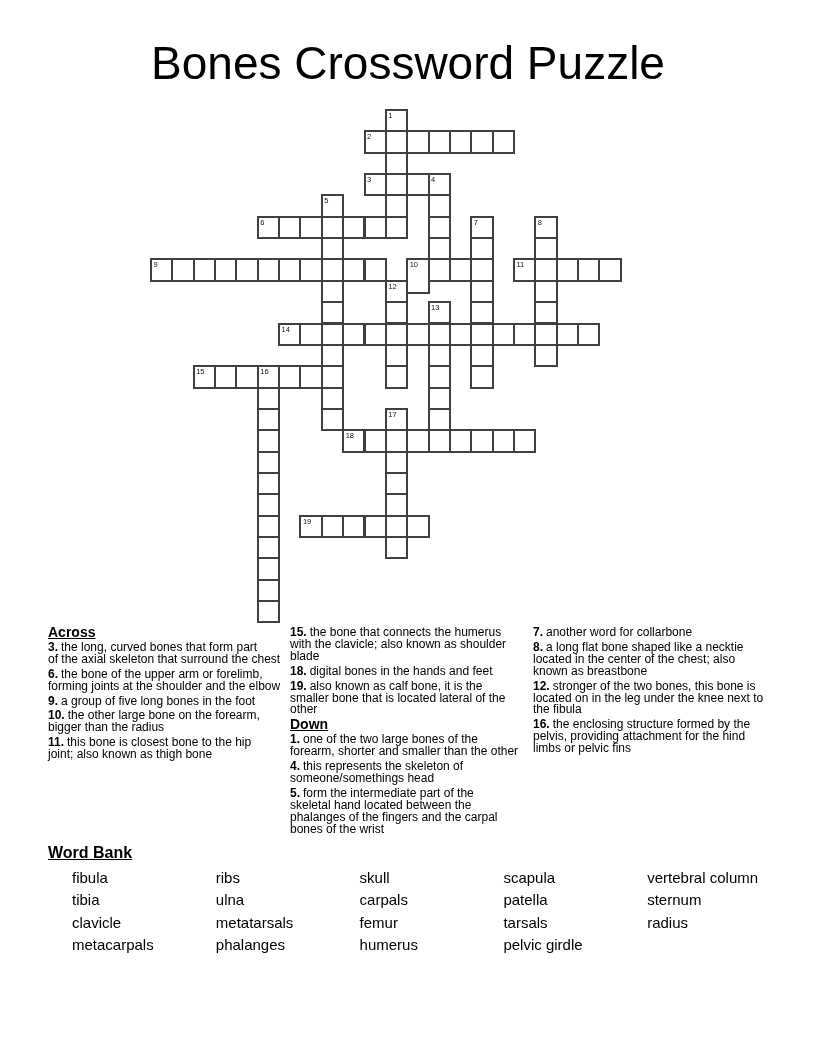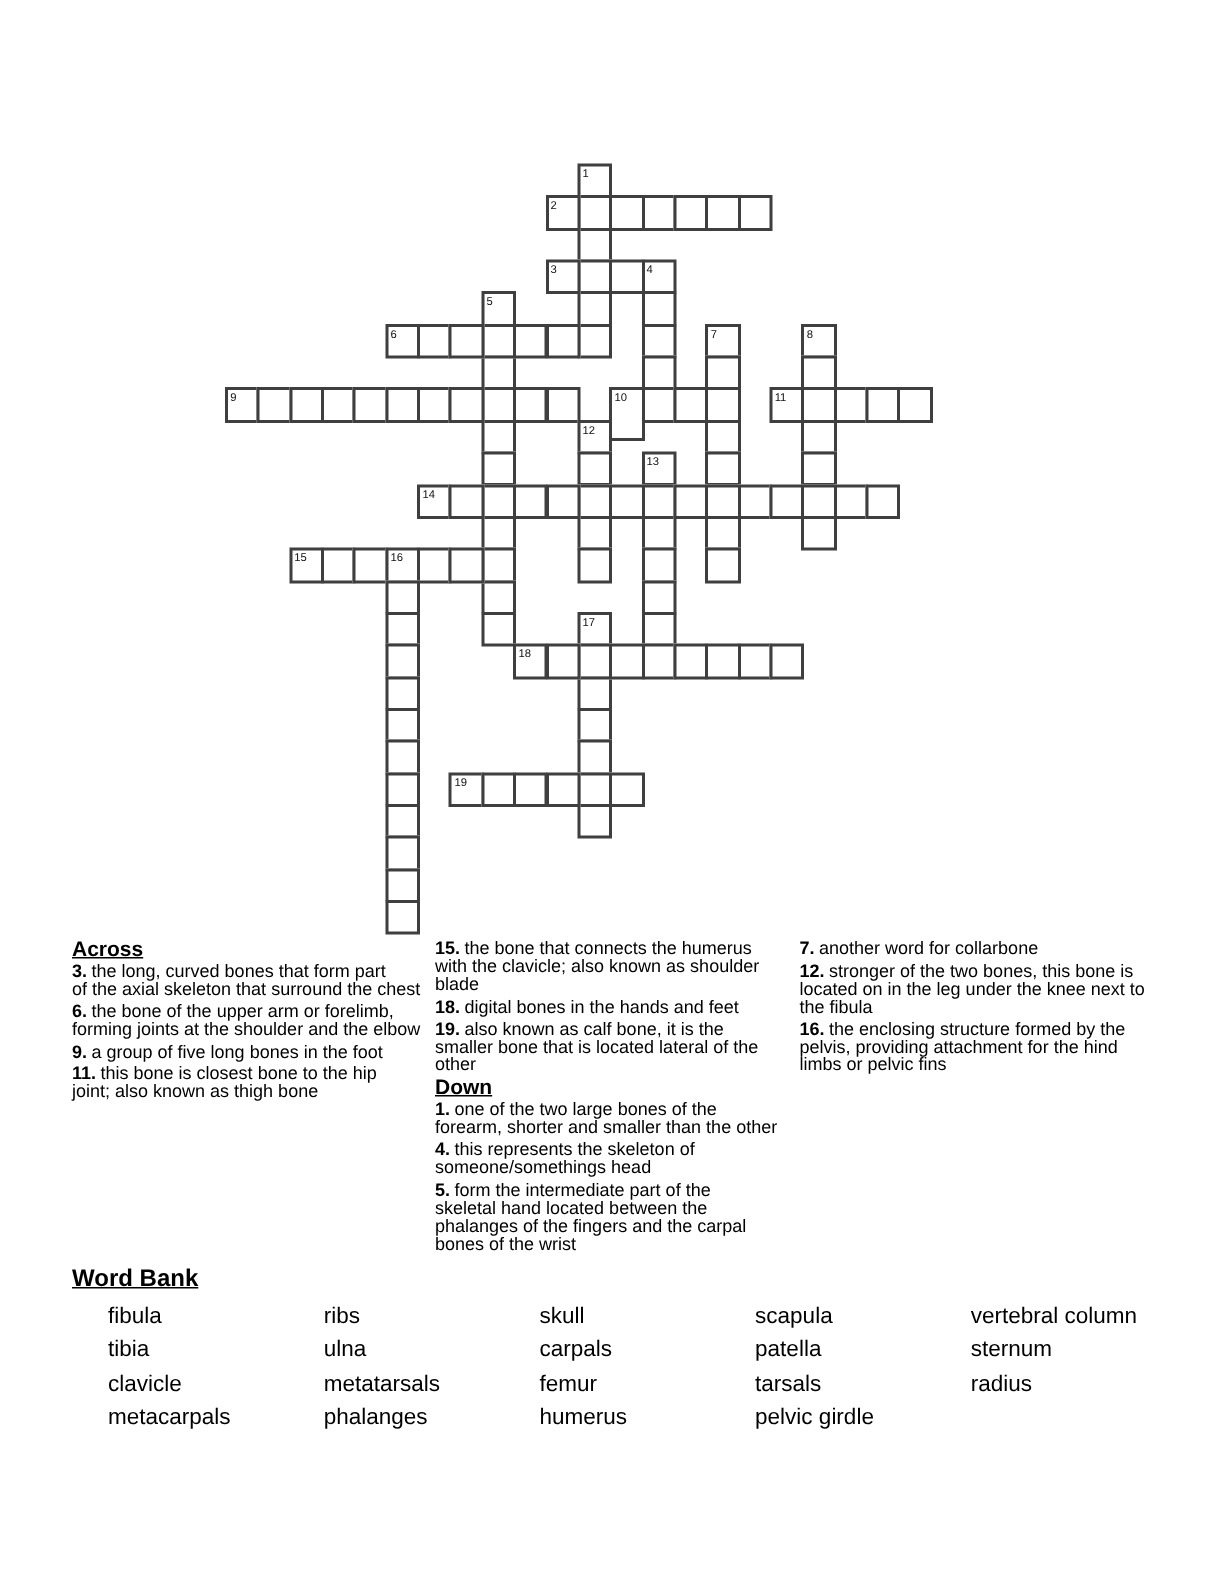--- a/index.html
+++ b/index.html
@@ -22,20 +22,21 @@
                     font-weight:bold;text-decoration:underline;line-height:19px;}
   .wordbank{position:absolute;left:48px;top:868px;width:725px;display:grid;
             grid-template-columns:repeat(5,143.8px);grid-auto-rows:22.4px;
             font-size:15px;line-height:20px;margin-left:24px;}
   .wb-word{white-space:nowrap;}
 </style>
 </head>
 <body>
 
 <div class="page">
+  <h1 class="title">Bones Crossword Puzzle</h1>
 
   <div class="grid-layer">
       <div class="cell" style="left: 384.85px; top: 109px; height: 23.35px; width: 23.35px; border-color: rgb(63, 63, 63);">
         <span class="cellnum">1</span>
       </div>
       <div class="cell" style="left: 384.85px; top: 130.35px; height: 23.35px; width: 23.35px; border-color: rgb(63, 63, 63);"></div>
       <div class="cell" style="left: 384.85px; top: 151.7px; height: 23.35px; width: 23.35px; border-color: rgb(63, 63, 63);"></div>
       <div class="cell" style="left: 384.85px; top: 173.05px; height: 23.35px; width: 23.35px; border-color: rgb(63, 63, 63);"></div>
       <div class="cell" style="left: 384.85px; top: 194.4px; height: 23.35px; width: 23.35px; border-color: rgb(63, 63, 63);"></div>
       <div class="cell" style="left: 384.85px; top: 215.75px; height: 23.35px; width: 23.35px; border-color: rgb(63, 63, 63);"></div>
@@ -195,20 +196,22 @@
       <div class="cell" style="left: 406.2px; top: 514.65px; height: 23.35px; width: 23.35px; border-color: rgb(63, 63, 63);"></div>
     </div>
 
   <div class="clue-col clue-col-1">
       <div class="clue-heading">Across</div>
       <div class="clue"><span class="clue-num">3.</span><span class="clue-text">the long, curved bones that form part
 of the axial skeleton that surround the chest</span></div>
       <div class="clue"><span class="clue-num">6.</span><span class="clue-text">the bone of the upper arm or forelimb,
 forming joints at the shoulder and the elbow</span></div>
       <div class="clue"><span class="clue-num">9.</span><span class="clue-text">a group of five long bones in the foot</span></div>
+      <div class="clue"><span class="clue-num">10.</span><span class="clue-text">the other large bone on the forearm,
+bigger than the radius</span></div>
       <div class="clue"><span class="clue-num">11.</span><span class="clue-text">this bone is closest bone to the hip
 joint; also known as thigh bone</span></div>
     </div>
   <div class="clue-col clue-col-2">
       <div class="clue"><span class="clue-num">15.</span><span class="clue-text">the bone that connects the humerus
 with the clavicle; also known as shoulder
 blade</span></div>
       <div class="clue"><span class="clue-num">18.</span><span class="clue-text">digital bones in the hands and feet</span></div>
       <div class="clue"><span class="clue-num">19.</span><span class="clue-text">also known as calf bone, it is the
 smaller bone that is located lateral of the
@@ -218,20 +221,23 @@
 forearm, shorter and smaller than the other</span></div>
       <div class="clue"><span class="clue-num">4.</span><span class="clue-text">this represents the skeleton of
 someone/somethings head</span></div>
       <div class="clue"><span class="clue-num">5.</span><span class="clue-text">form the intermediate part of the
 skeletal hand located between the
 phalanges of the fingers and the carpal
 bones of the wrist</span></div>
     </div>
   <div class="clue-col clue-col-3">
       <div class="clue"><span class="clue-num">7.</span><span class="clue-text">another word for collarbone</span></div>
+      <div class="clue"><span class="clue-num">8.</span><span class="clue-text">a long flat bone shaped like a necktie
+located in the center of the chest; also
+known as breastbone</span></div>
       <div class="clue"><span class="clue-num">12.</span><span class="clue-text">stronger of the two bones, this bone is
 located on in the leg under the knee next to
 the fibula</span></div>
       <div class="clue"><span class="clue-num">16.</span><span class="clue-text">the enclosing structure formed by the
 pelvis, providing attachment for the hind
 limbs or pelvic fins</span></div>
     </div>
 
   <h2 class="wordbank-heading">Word Bank</h2>
   <div class="wordbank">

